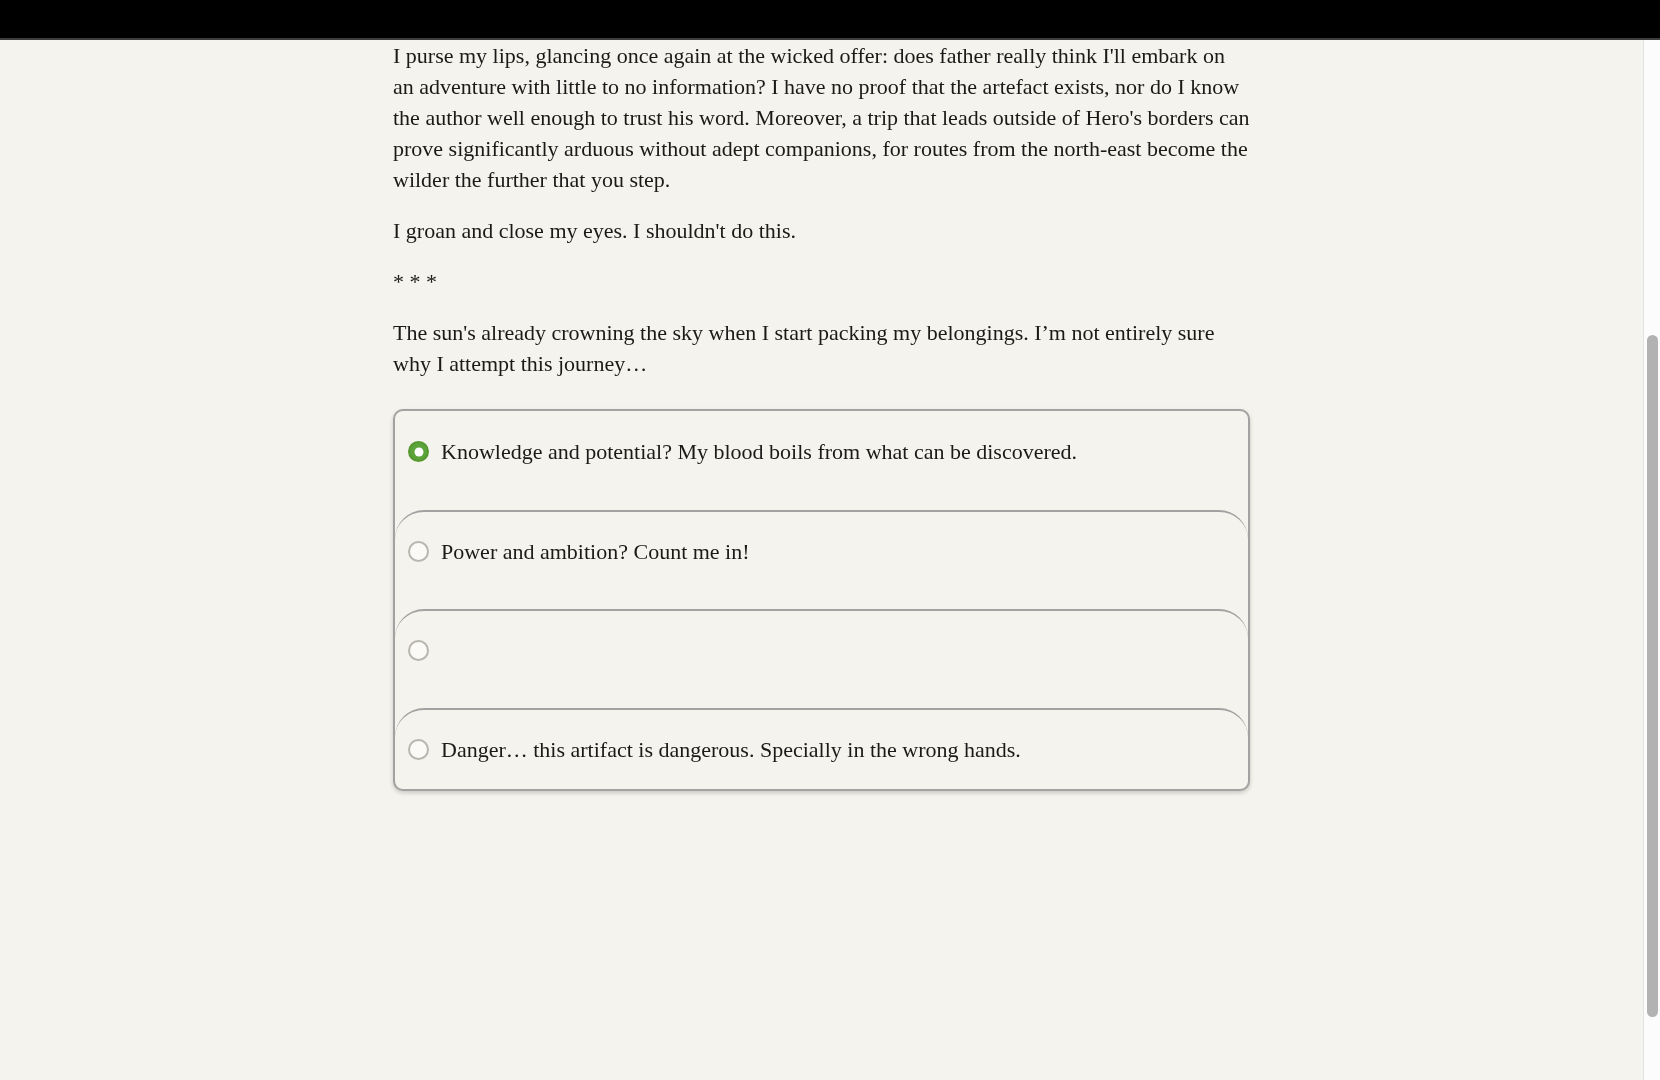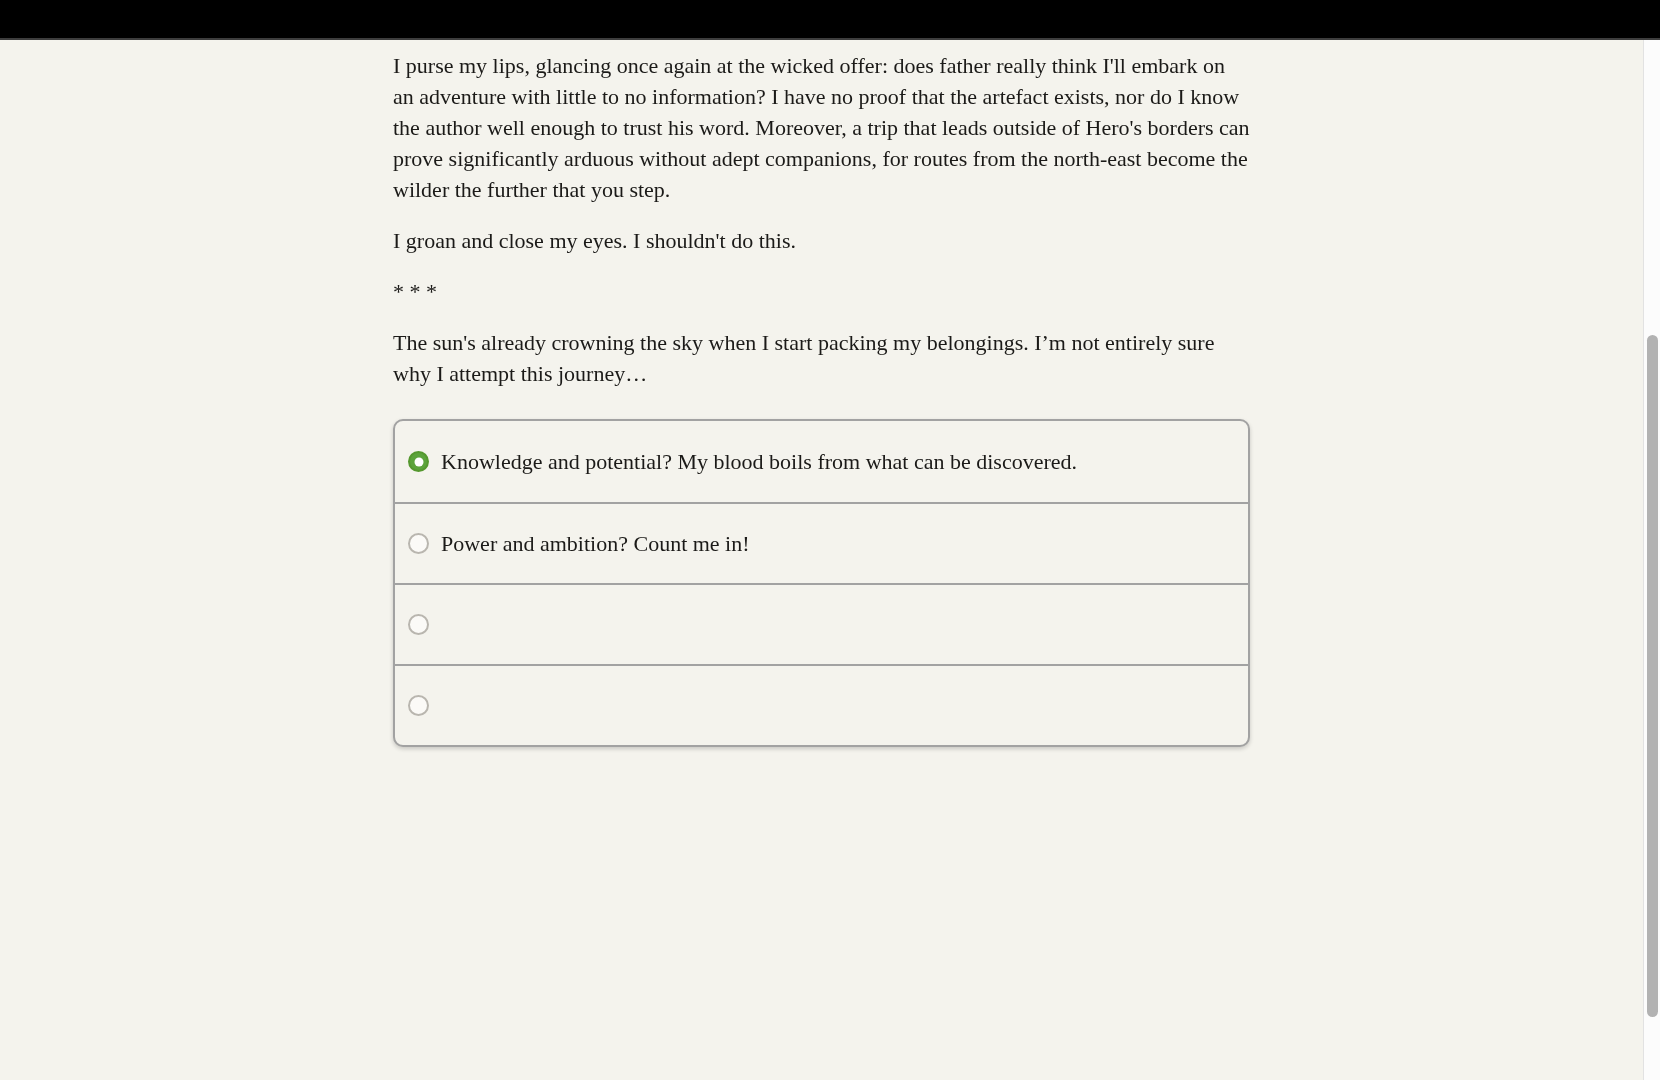--- a/index.html
+++ b/index.html
@@ -14,43 +14,43 @@
   .top-bar {
     position:absolute; top:0; left:0;
     width:1660px; height:40px;
     background:#000;
     border-bottom:2px solid #3d3d3d;
     z-index:5;
   }
   .content {
     position:absolute; left:393px; top:40px;
     width:857px;
-    padding-top:10px;
   }
   .story p {
     font-size:22px;
     line-height:31px;
     margin-bottom:20px;
   }
   .choice-form { margin-top:30px; }
   .choice-list {
     border:2px solid #a2a2a2;
     border-radius:10px;
     overflow:hidden;
     background:#f4f3ed;
     box-shadow:0 2px 4px rgba(0,0,0,0.18);
   }
   .choice-row {
     display:flex;
     align-items:center;
     height:81px;
     padding:0 16px 0 13px;
     cursor:pointer;
+    border-radius:29px;
   }
-  .choice-row + .choice-row { border-top:2px solid #a2a2a2; }
+  .choice-row + .choice-row { border-top:2px solid #a2a2a2;margin-top:18px; }
   .radio {
     width:21px; height:21px;
     border-radius:50%;
     flex:0 0 auto;
     margin-right:12px;
     background:#fbfaf7;
     border:2px solid #b9b6af;
     position:relative;
   }
   .radio.selected {
@@ -107,20 +107,21 @@
         </label>
         <label class="choice-row">
           <span class="radio"></span>
           <span class="choice-label">Power and ambition? Count me in!</span>
         </label>
         <label class="choice-row">
           <span class="radio"></span>
         </label>
         <label class="choice-row">
           <span class="radio"></span>
+          <span class="choice-label">Danger… this artifact is dangerous. Specially in the wrong hands.</span>
         </label>
       </div>
   </form>
 </main>
 
 <div class="scrollbar-track">
   <div class="scrollbar-thumb"></div>
 </div>
 
 </body></html>

